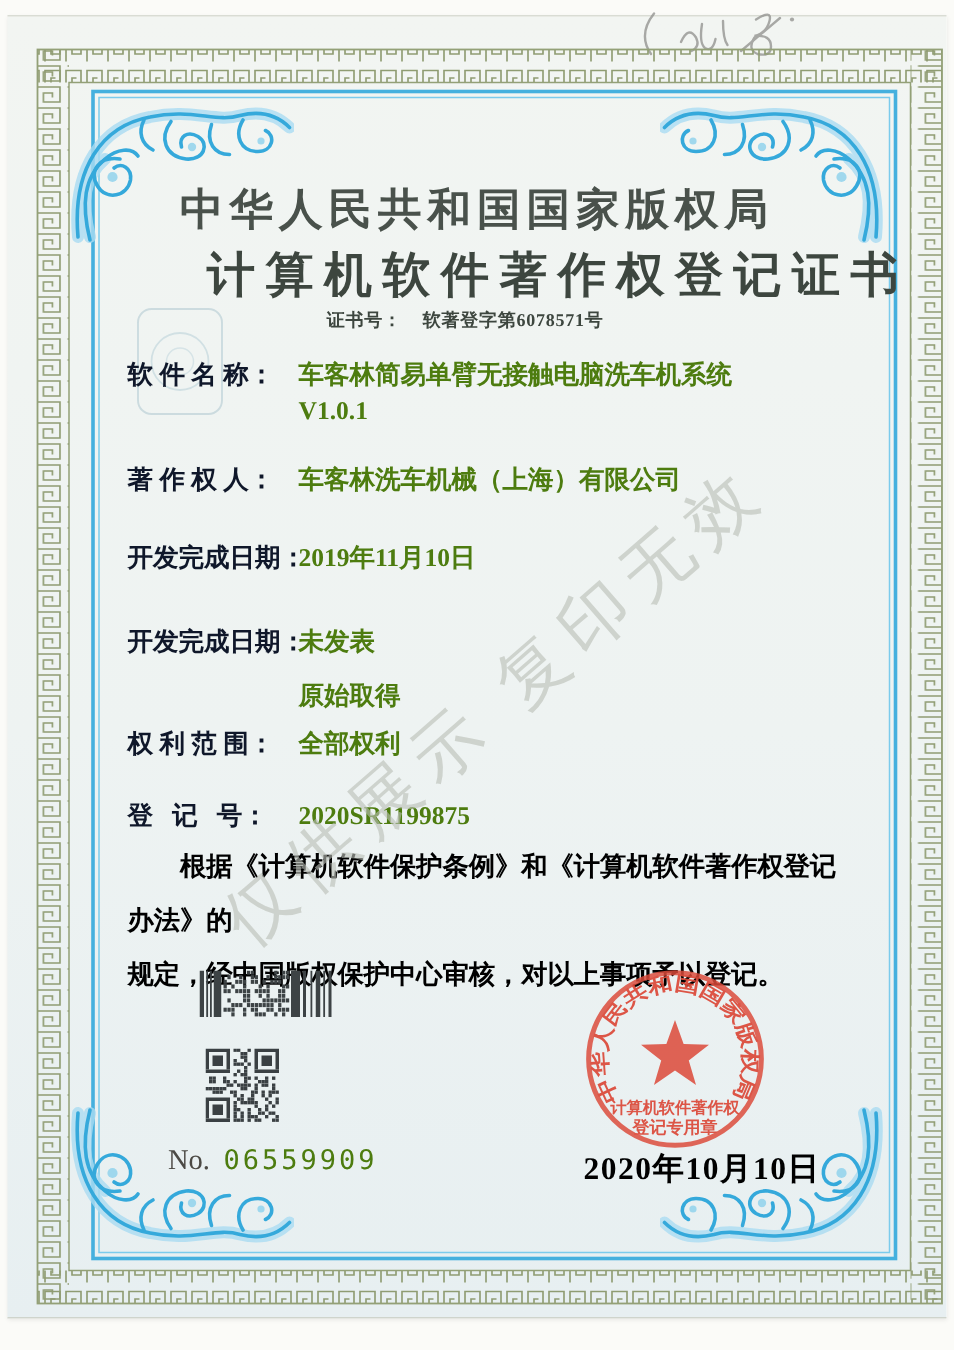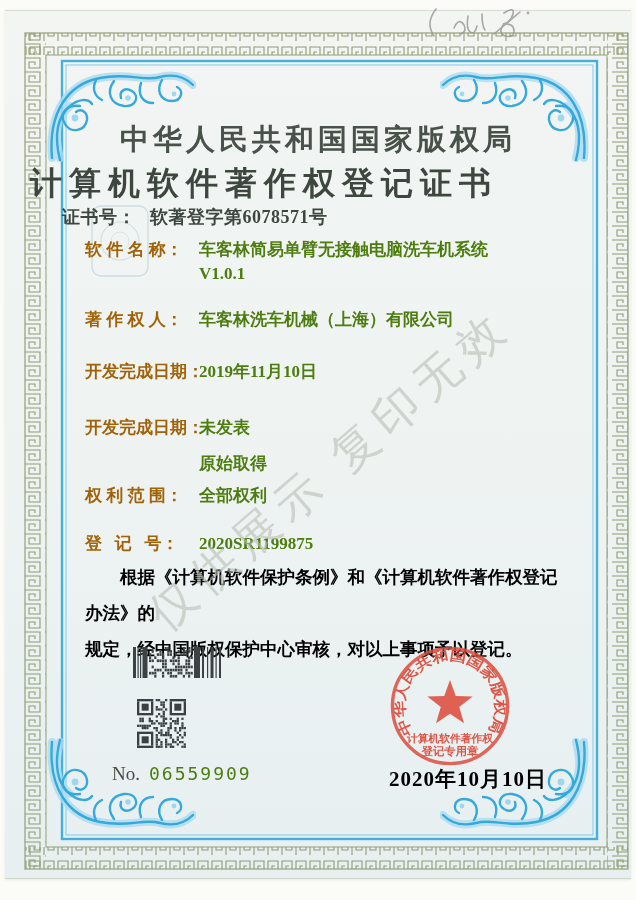--- a/index.html
+++ b/index.html
@@ -16,31 +16,31 @@
     box-shadow:0 1px 3px rgba(0,0,0,.08);
   }
   svg{display:block;}
   .abs{position:absolute;}
   
   .authority{
     left:40px;right:40px;top:120px;text-align:center;
     font-size:29px;font-weight:700;letter-spacing:4px;color:#49514b;
   }
   .cert-title{
-    left:30px;right:30px;top:162px;text-align:left;
+    left:30px;right:30px;top:162px;text-align:right;
     font-size:32px;font-weight:700;letter-spacing:7px;color:#3d463f;
   }
   .certno-line{
-    left:62px;right:78px;top:205px;text-align:left;
-    font-size:18px;font-weight:700;color:#3d463f;letter-spacing:.5px;
+    left:62px;right:78px;top:205px;text-align:center;
+    font-size:12px;font-weight:700;color:#3d463f;letter-spacing:.5px;
   }
   .certno-line .gap{display:inline-block;width:14px;}
   
   .row{position:absolute;left:62px;right:40px;height:26px;}
-  .row .lbl{position:absolute;left:23px;top:0;font-size:17px;font-weight:700;color:#a16207;white-space:pre;}
+  .row .lbl{position:absolute;left:23px;top:0;font-size:17px;font-weight:700;color:#0f172a;white-space:pre;}
   .row .val{position:absolute;left:137px;top:0;font-size:17px;font-weight:700;color:#4d7c0f;white-space:nowrap;line-height:24px;}
   .row .val .l2{display:block;}
   
   .statement{
     left:85px;right:62px;top:559px;font-size:17.5px;font-weight:600;
     color:#000000;line-height:36px;
   }
   .statement .ln1{text-indent:2em;}
   
   .serial{left:112px;top:763px;font-size:19px;color:#4c4a45;}

